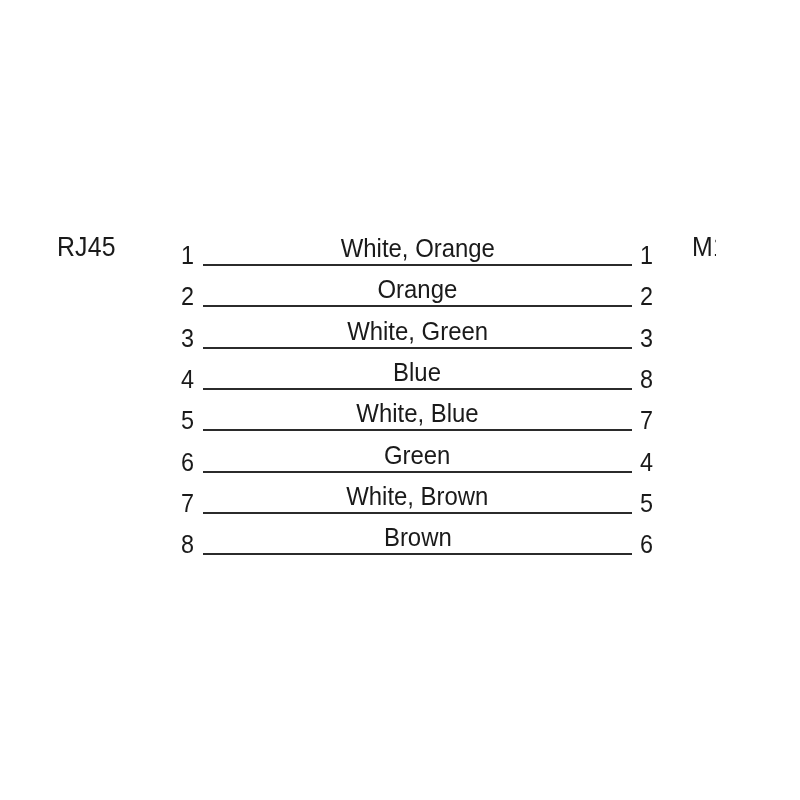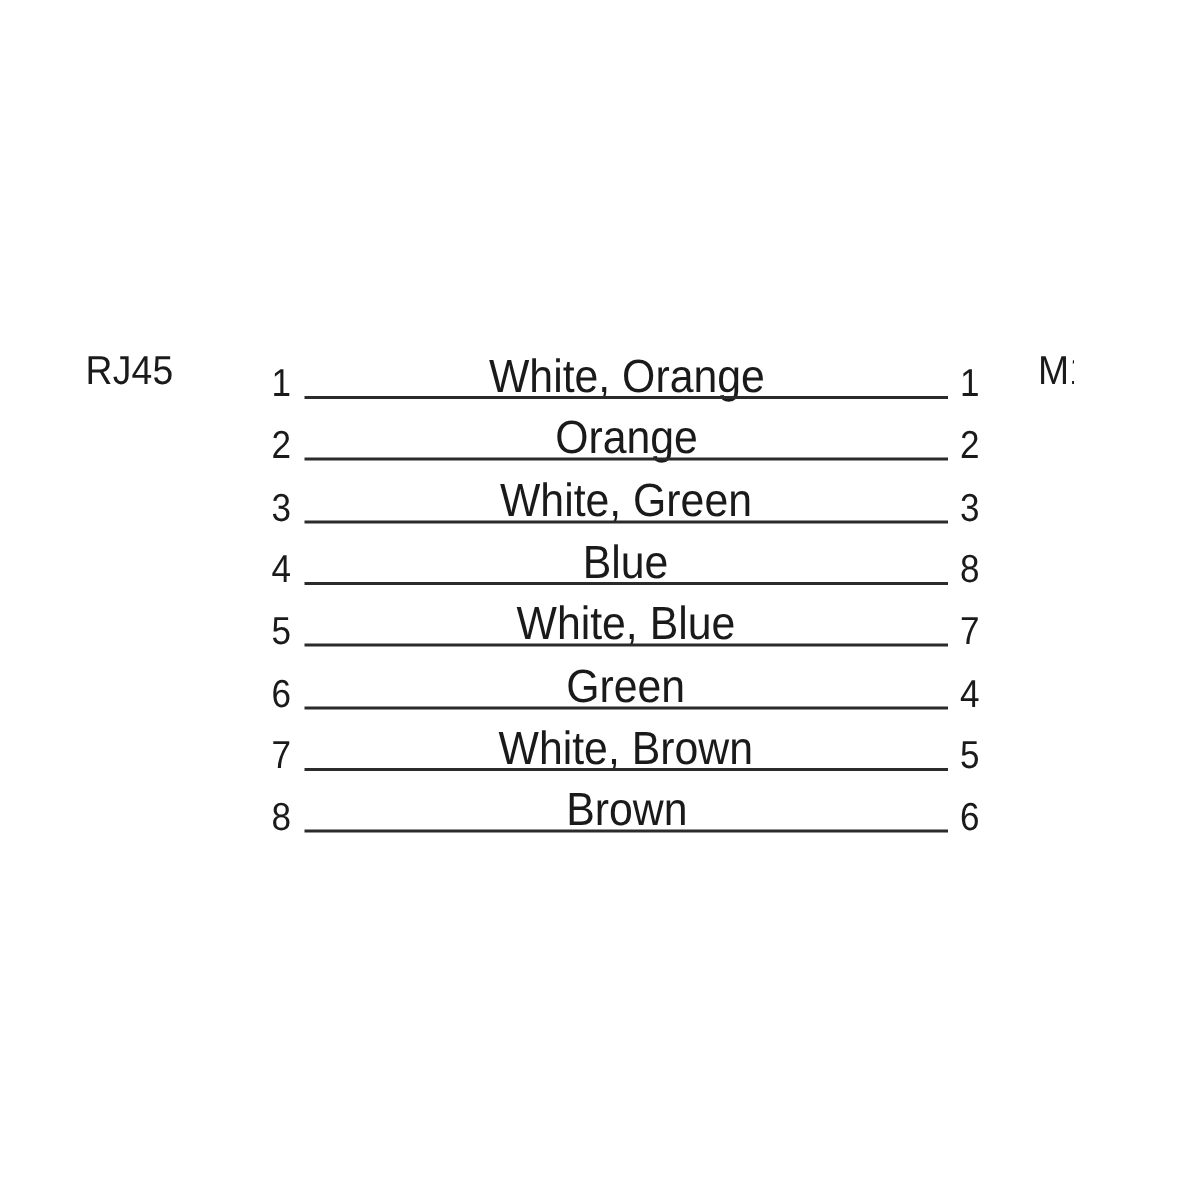--- a/index.html
+++ b/index.html
@@ -81,21 +81,21 @@
     top: -22px;
     transform-origin: left top;
   }
 
   
   .wire-label {
     position: absolute;
     left: 203px;
     width: 429px;
     text-align: center;
-    font-size: 31px;
+    font-size: 26px;
     line-height: 1;
     top: -29px;
     color: #1a1a1a;
     white-space: nowrap;
     font-stretch: condensed;
   }
   .wire-label > span {
     display: inline-block;
     transform: scaleX(0.92);
   }

